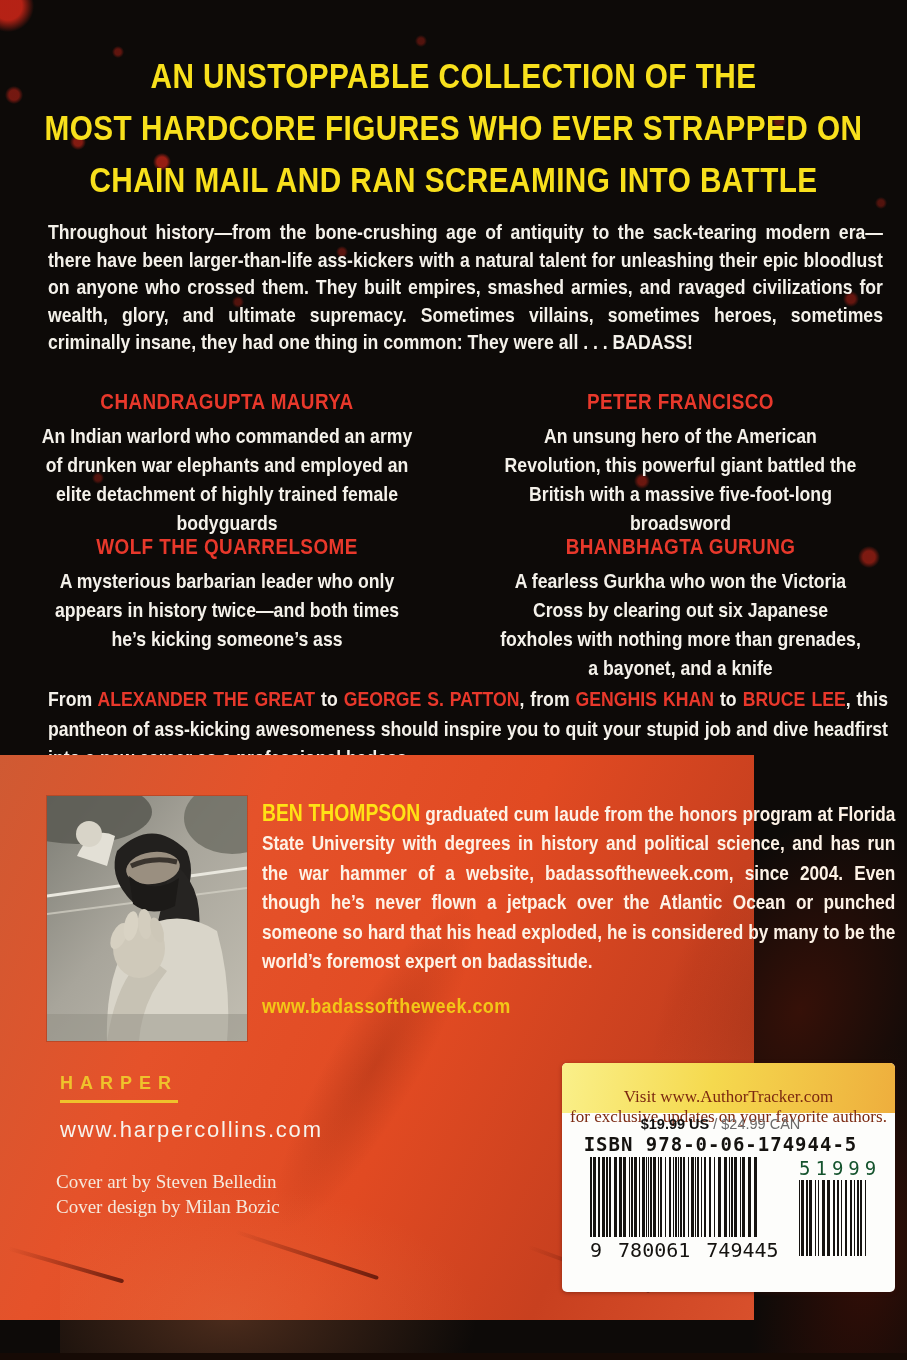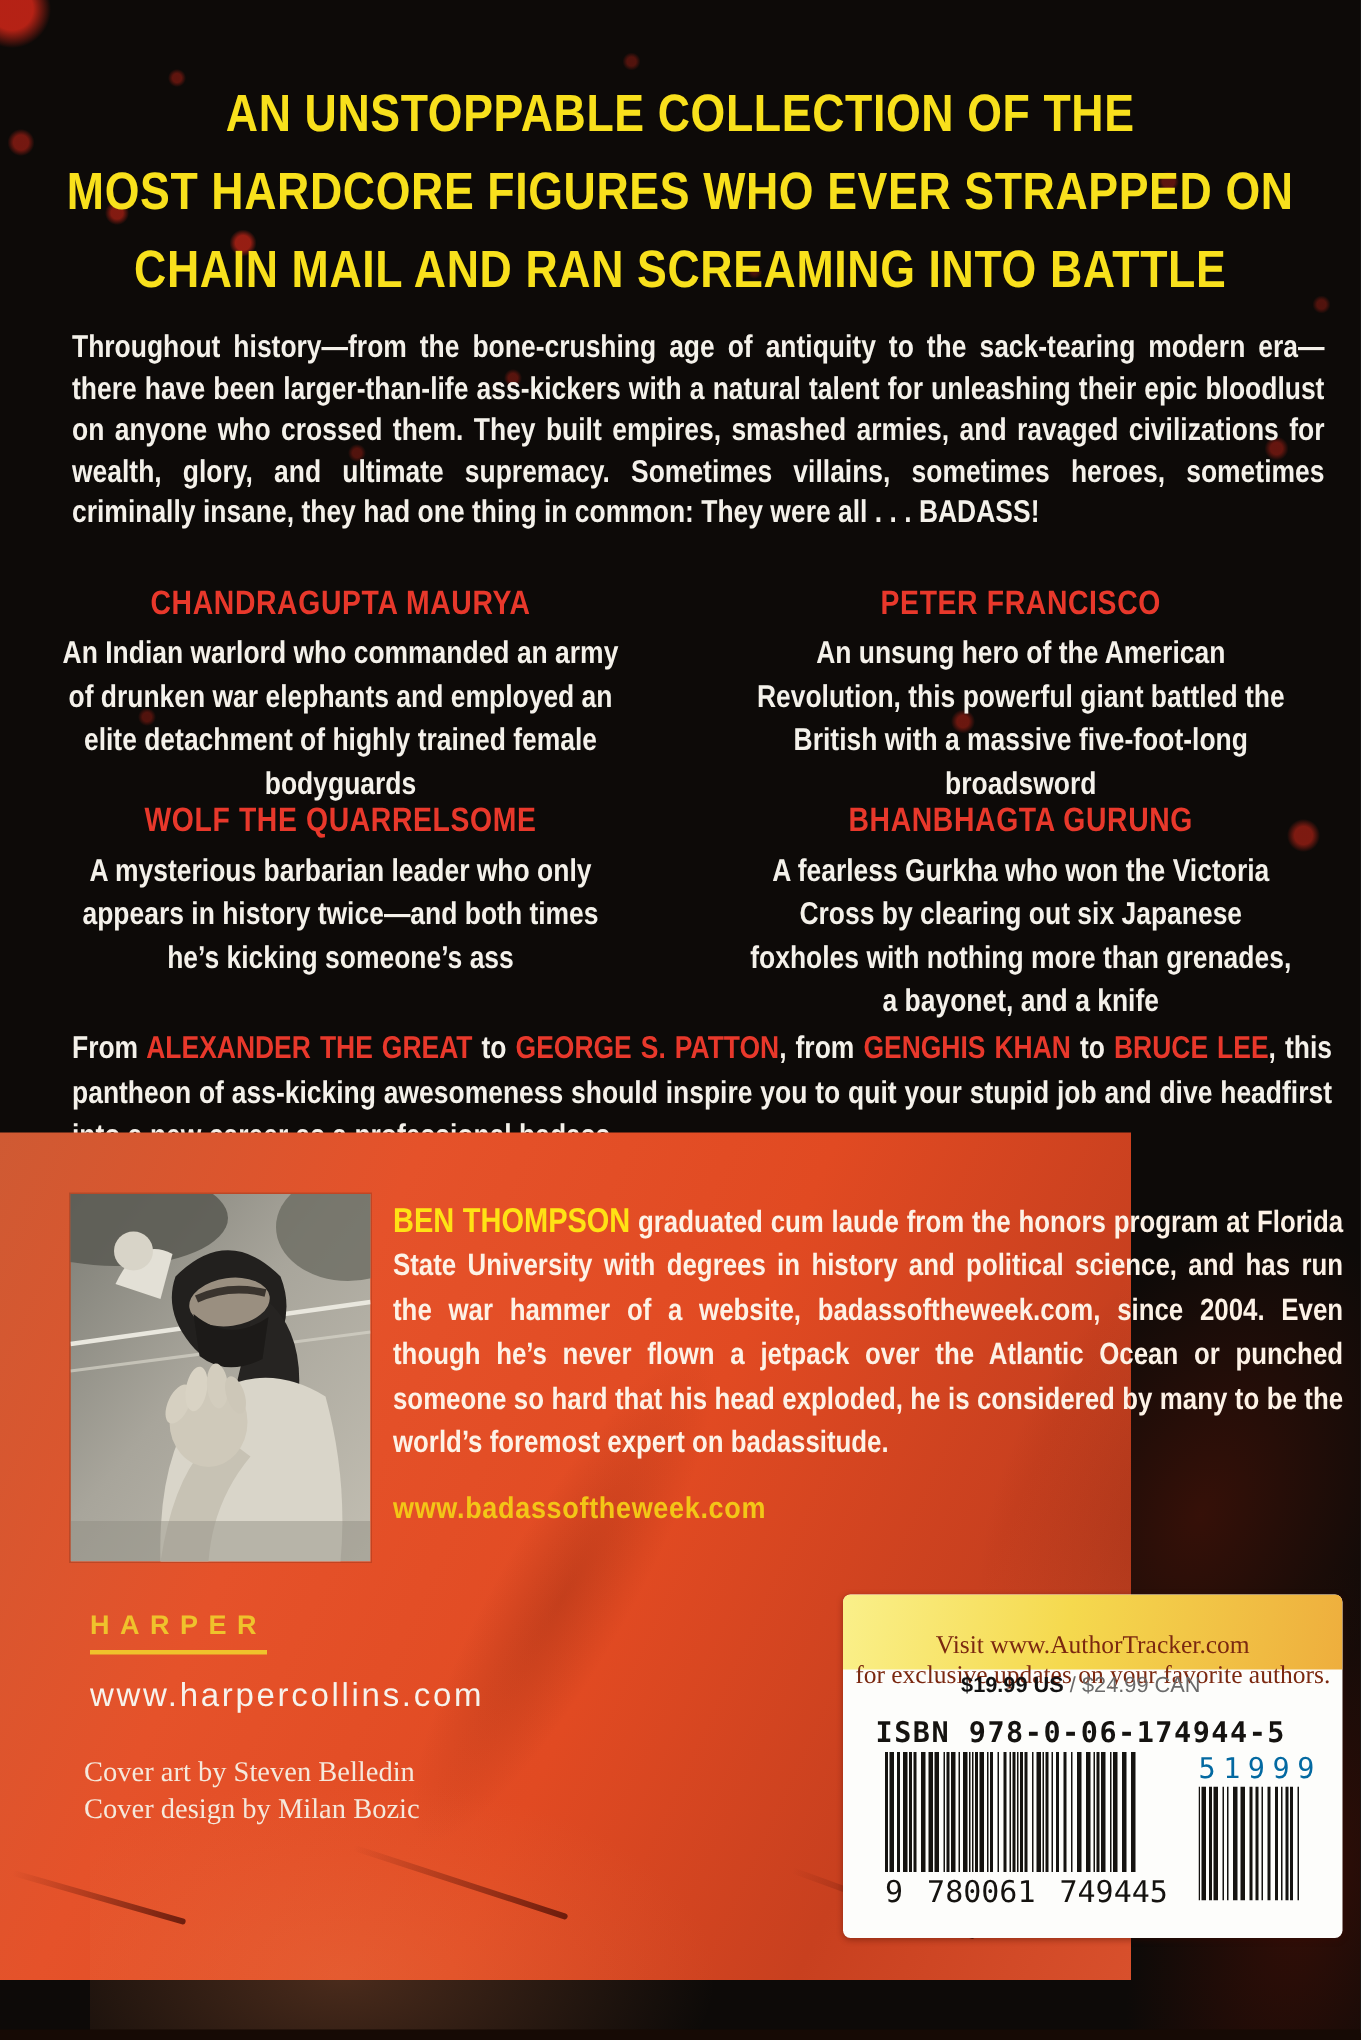--- a/index.html
+++ b/index.html
@@ -139,33 +139,33 @@
     height:27px; box-sizing:border-box; padding:2px 0 0 12px;
     background:linear-gradient(180deg,#f4e052,#fbf6d6);
     font-family:"Liberation Serif", serif; font-weight:bold; color:#1a1208; font-size:20px;
   }
   .white-area{padding:3px 16px 0 0;}
   .price{ text-align:center; font-size:14.5px; color:#111; }
   .price .seg-bold{font-weight:bold; color:#111;}
   .price .seg-gray{color:#6a6a6a;}
   .isbn{
     text-align:center; font-family:"DejaVu Sans Mono", monospace;
-    font-size:19px; font-weight:bold; color:#151310; letter-spacing:1px; margin-top:12px;
+    font-size:19px; font-weight:bold; color:#151310; letter-spacing:1px; margin-top:1px;
   }
   .bars-row{display:flex; align-items:flex-start; margin:2px 0 0 28px;}
   .main-col{width:208px;}
   .main-bars{height:80px; overflow:hidden; white-space:nowrap;}
   .main-bars i,.addon-bars i{display:inline-block; height:100%; background:#151310; vertical-align:top;}
   .main-num{
     display:flex; gap:16px; font-family:"DejaVu Sans Mono", monospace;
     font-size:20px; color:#151310; margin-top:1px;
   }
   .addon-col{width:80px; margin-left:14px;}
   .addon-num{
-    font-family:"DejaVu Sans Mono", monospace; font-size:19px; color:#0369a1;
+    font-family:"DejaVu Sans Mono", monospace; font-size:19px; color:#14532d;
     letter-spacing:5px; text-align:center; margin-bottom:1px;
   }
   .addon-bars{height:76px; overflow:hidden; white-space:nowrap;}
   .bottom-strip{
     position:absolute; left:0; bottom:0; width:907px; height:7px; background:#160a05;
   }
 </style>
 </head>
 <body>
 

